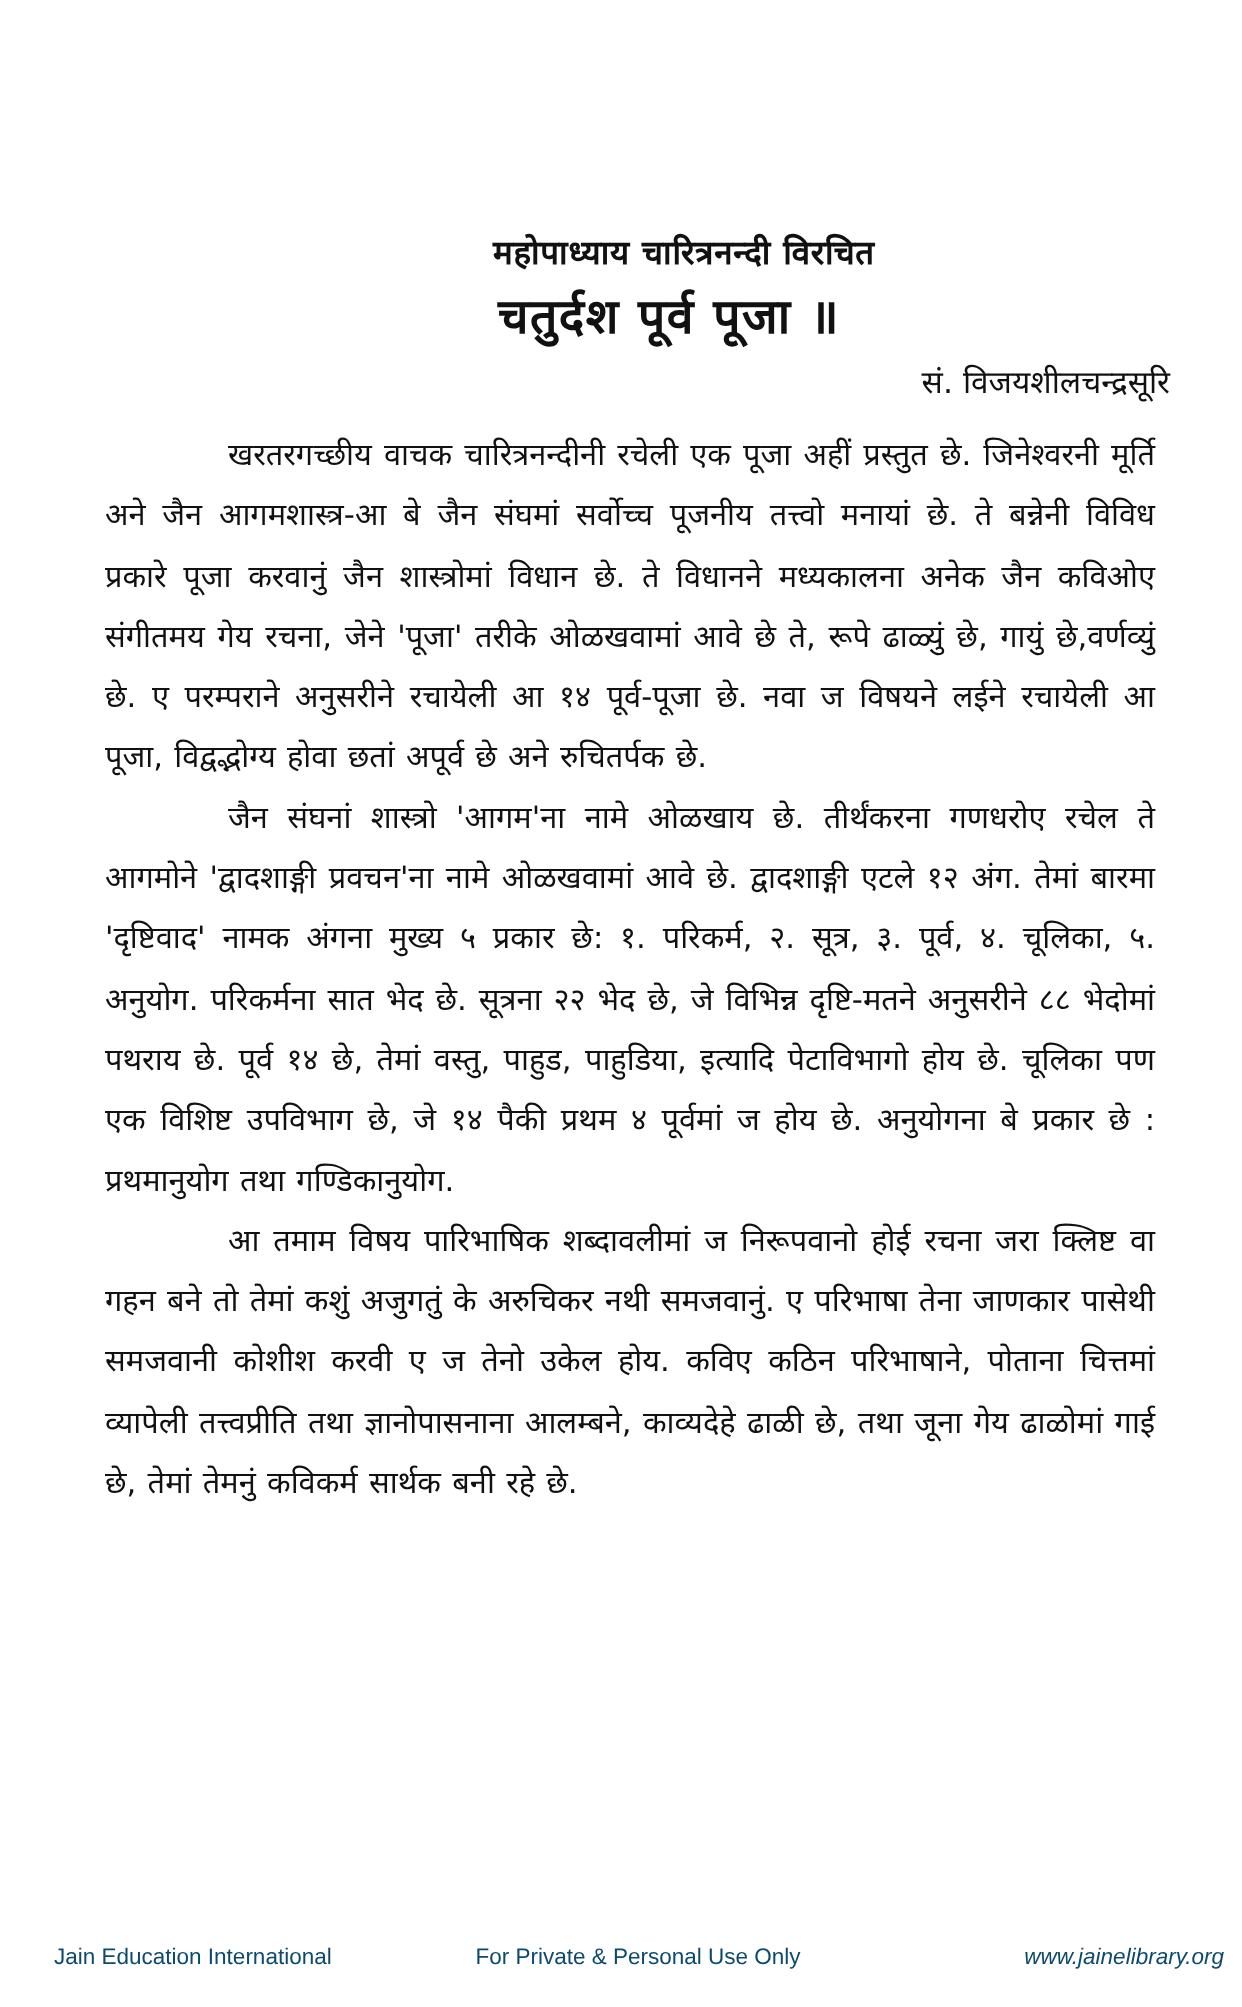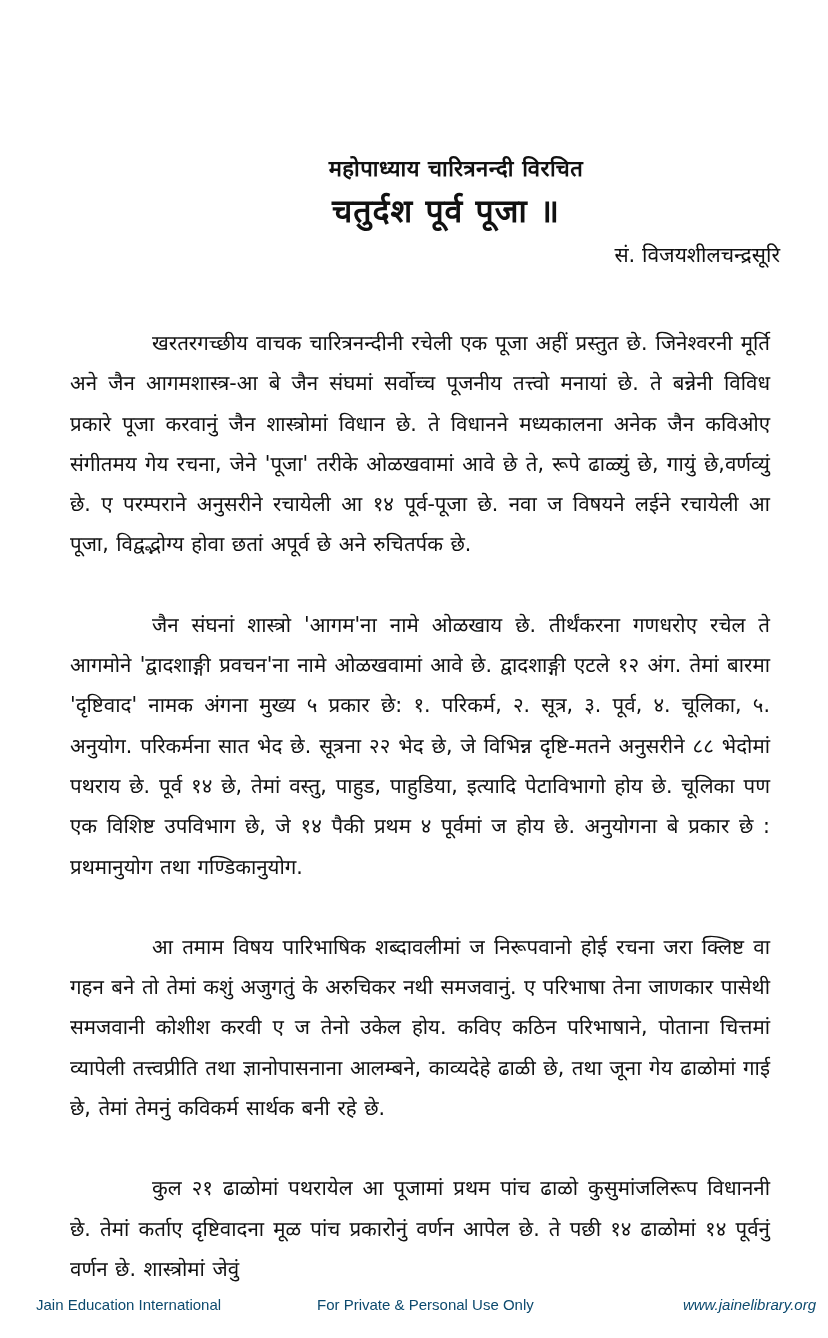--- a/index.html
+++ b/index.html
@@ -59,21 +59,20 @@
     .para {
       margin: 0;
       font-size: 20.5px;
       line-height: 40.3px;
       text-align: justify;
       text-align-last: left;
       word-spacing: 1px;
     }
     .para.indent {
       text-indent: 82px;
-      margin-top: 40px;
     }
     .footer {
       position: absolute;
       left: 0;
       top: 1296px;
       width: 828px;
       height: 24px;
       font-family: "Liberation Sans", sans-serif;
       font-size: 15px;
       color: #0c4a6e;
@@ -93,21 +92,20 @@
 <div class="page">
 
   <div class="header-line subtitle">महोपाध्याय चारित्रनन्दी विरचित</div>
   <div class="header-line title">चतुर्दश पूर्व पूजा ॥</div>
   <div class="editor">सं. विजयशीलचन्द्रसूरि</div>
 
   <div class="body-text">
     <p class="para indent">खरतरगच्छीय वाचक चारित्रनन्दीनी रचेली एक पूजा अहीं प्रस्तुत छे. जिनेश्वरनी मूर्ति अने जैन आगमशास्त्र-आ बे जैन संघमां सर्वोच्च पूजनीय तत्त्वो मनायां छे. ते बन्नेनी विविध प्रकारे पूजा करवानुं जैन शास्त्रोमां विधान छे. ते विधानने मध्यकालना अनेक जैन कविओए संगीतमय गेय रचना, जेने 'पूजा' तरीके ओळखवामां आवे छे ते, रूपे ढाळ्युं छे, गायुं छे,वर्णव्युं छे. ए परम्पराने अनुसरीने रचायेली आ १४ पूर्व-पूजा छे. नवा ज विषयने लईने रचायेली आ पूजा, विद्वद्भोग्य होवा छतां अपूर्व छे अने रुचितर्पक छे.</p>
     <p class="para indent">जैन संघनां शास्त्रो 'आगम'ना नामे ओळखाय छे. तीर्थंकरना गणधरोए रचेल ते आगमोने 'द्वादशाङ्गी प्रवचन'ना नामे ओळखवामां आवे छे. द्वादशाङ्गी एटले १२ अंग. तेमां बारमा 'दृष्टिवाद' नामक अंगना मुख्य ५ प्रकार छे: १. परिकर्म, २. सूत्र, ३. पूर्व, ४. चूलिका, ५. अनुयोग. परिकर्मना सात भेद छे. सूत्रना २२ भेद छे, जे विभिन्न दृष्टि-मतने अनुसरीने ८८ भेदोमां पथराय छे. पूर्व १४ छे, तेमां वस्तु, पाहुड, पाहुडिया, इत्यादि पेटाविभागो होय छे. चूलिका पण एक विशिष्ट उपविभाग छे, जे १४ पैकी प्रथम ४ पूर्वमां ज होय छे. अनुयोगना बे प्रकार छे : प्रथमानुयोग तथा गण्डिकानुयोग.</p>
     <p class="para indent">आ तमाम विषय पारिभाषिक शब्दावलीमां ज निरूपवानो होई रचना जरा क्लिष्ट वा गहन बने तो तेमां कशुं अजुगतुं के अरुचिकर नथी समजवानुं. ए परिभाषा तेना जाणकार पासेथी समजवानी कोशीश करवी ए ज तेनो उकेल होय. कविए कठिन परिभाषाने, पोताना चित्तमां व्यापेली तत्त्वप्रीति तथा ज्ञानोपासनाना आलम्बने, काव्यदेहे ढाळी छे, तथा जूना गेय ढाळोमां गाई छे, तेमां तेमनुं कविकर्म सार्थक बनी रहे छे.</p>
-    <p class="para indent">कुल २१ ढाळोमां पथरायेल आ पूजामां प्रथम पांच ढाळो कुसुमांजलिरूप विधाननी छे. तेमां कर्ताए दृष्टिवादना मूळ पांच प्रकारोनुं वर्णन आपेल छे. ते पछी १४ ढाळोमां १४ पूर्वनुं वर्णन छे. शास्त्रोमां जेवुं</p>
   </div>
 
   <div class="footer">
     <span class="f-left">Jain Education International</span>
     <span class="f-mid">For Private &amp; Personal Use Only</span>
     <span class="f-right">www.jainelibrary.org</span>
   </div>
 
 </div>
 

